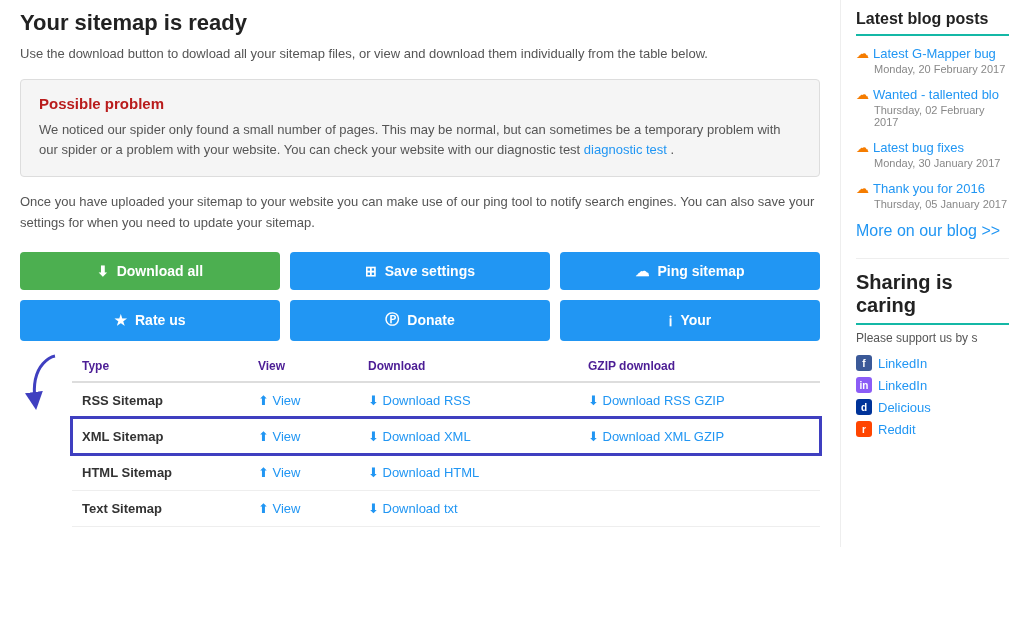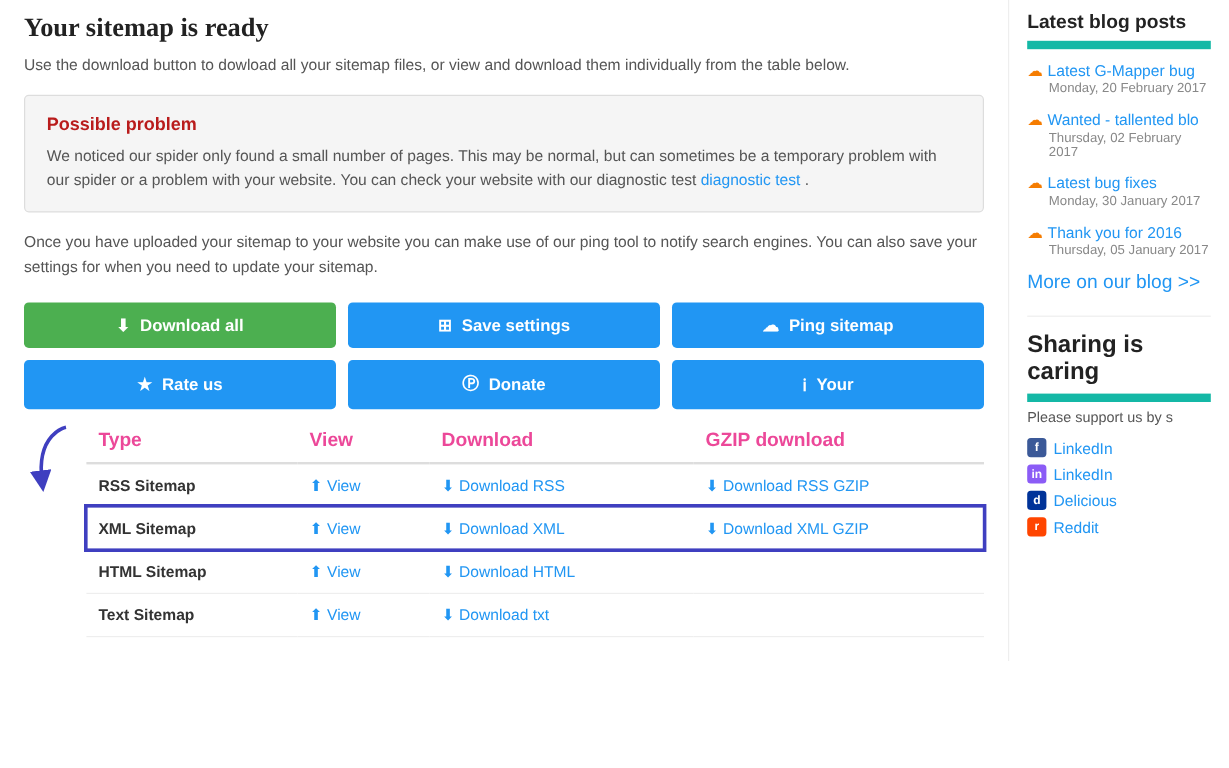--- a/index.html
+++ b/index.html
@@ -1,46 +1,46 @@
 <!DOCTYPE html>
 <html><head>
   <meta charset="utf-8">
   <style>
     * { box-sizing: border-box; margin: 0; padding: 0; }
     body { font-family: Arial, sans-serif; font-size: 14px; color: #333; background: #fff; }
     .layout { display: flex; width: 1024px; }
     .main { flex: 1; padding: 10px 20px 20px 20px; max-width: 840px; }
     .sidebar { width: 184px; padding: 10px 15px; border-left: 1px solid #eee; }
 
-    h1 { font-size: 22px; font-weight: bold; color: #222; margin-bottom: 8px; font-family: Liberation Serif, serif; }
+    h1 { font-size: 22px; font-weight: bold; color: #222; margin-bottom: 8px; }
     .subtitle { font-size: 13px; color: #555; margin-bottom: 15px; line-height: 1.5; }
 
     .warning-box { background: #f5f5f5; border: 1px solid #ddd; border-radius: 4px; padding: 15px 18px; margin-bottom: 15px; }
     .warning-box h3 { font-size: 15px; font-weight: bold; margin-bottom: 8px; color: #b91c1c; }
     .warning-box p { font-size: 13px; color: #555; line-height: 1.6; }
     .warning-box a { color: #2196F3; text-decoration: none; }
 
     .desc-text { font-size: 13px; color: #555; line-height: 1.6; margin-bottom: 18px; }
 
     .btn-row { display: flex; gap: 10px; margin-bottom: 10px; }
     .btn { flex: 1; padding: 11px 10px; border: none; border-radius: 4px; cursor: pointer; font-size: 14px; font-weight: bold; color: #fff; display: flex; align-items: center; justify-content: center; gap: 8px; }
     .btn-green { background: #4CAF50; }
     .btn-blue { background: #2196F3; }
 
     table { width: 100%; border-collapse: collapse; margin-top: 0; }
-    table th { text-align: left; font-size: 16px; font-weight: bold; color: #ec4899; padding: 8px 10px; border-bottom: 2px solid #ddd; }
+    table th { text-align: left; font-size: 12px; font-weight: bold; color: #4c1d95; padding: 8px 10px; border-bottom: 2px solid #ddd; }
     table td { padding: 10px 10px; font-size: 13px; border-bottom: 1px solid #eee; vertical-align: middle; }
     .link-blue { color: #2196F3; text-decoration: none; }
     .col-type { width: 160px; font-weight: bold; }
     .col-view { width: 100px; }
     .col-download { width: 200px; }
     .col-gzip { width: 220px; }
 
     
-    .sidebar h2 { font-size: 16px; font-weight: bold; color: #222; margin-bottom: 10px; border-bottom: 7px solid #14b8a6; padding-bottom: 6px; }
+    .sidebar h2 { font-size: 16px; font-weight: bold; color: #222; margin-bottom: 10px; border-bottom: 2px solid #14b8a6; padding-bottom: 6px; }
     .blog-item { margin-bottom: 12px; }
     .blog-item a { color: #2196F3; font-size: 13px; text-decoration: none; display: flex; align-items: flex-start; gap: 4px; }
     .blog-item .date { font-size: 11px; color: #888; margin-top: 2px; margin-left: 18px; }
     .rss-icon { color: #F57C00; font-size: 13px; }
     .more-link { color: #2196F3; font-size: 16px; text-decoration: none; display: block; margin-top: 5px; }
 
     .sharing-section { margin-top: 18px; border-top: 1px solid #eee; padding-top: 12px; }
     .sharing-section h2 { font-size: 20px; font-weight: bold; margin-bottom: 6px; }
     .sharing-section p { font-size: 12px; color: #555; margin-bottom: 10px; }
     .social-link { display: flex; align-items: center; gap: 6px; margin-bottom: 6px; font-size: 13px; color: #2196F3; text-decoration: none; }

